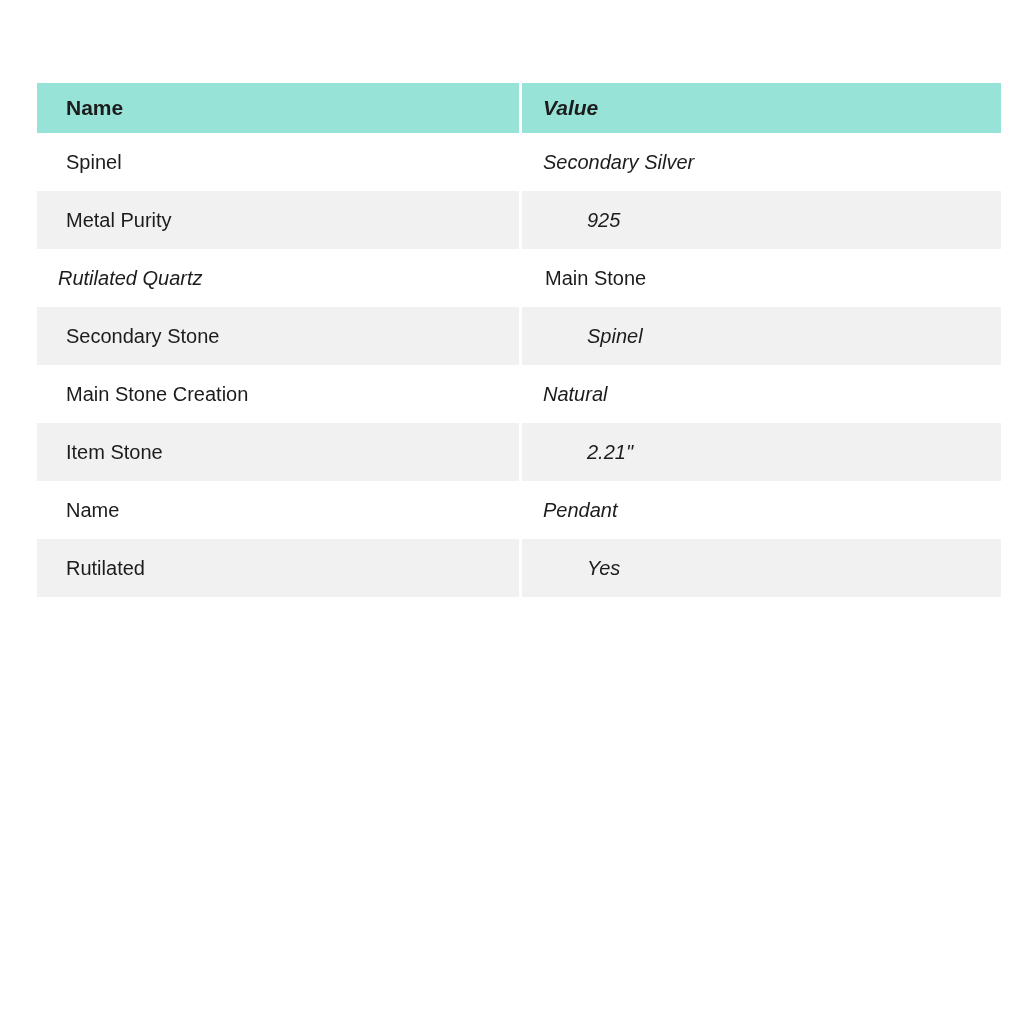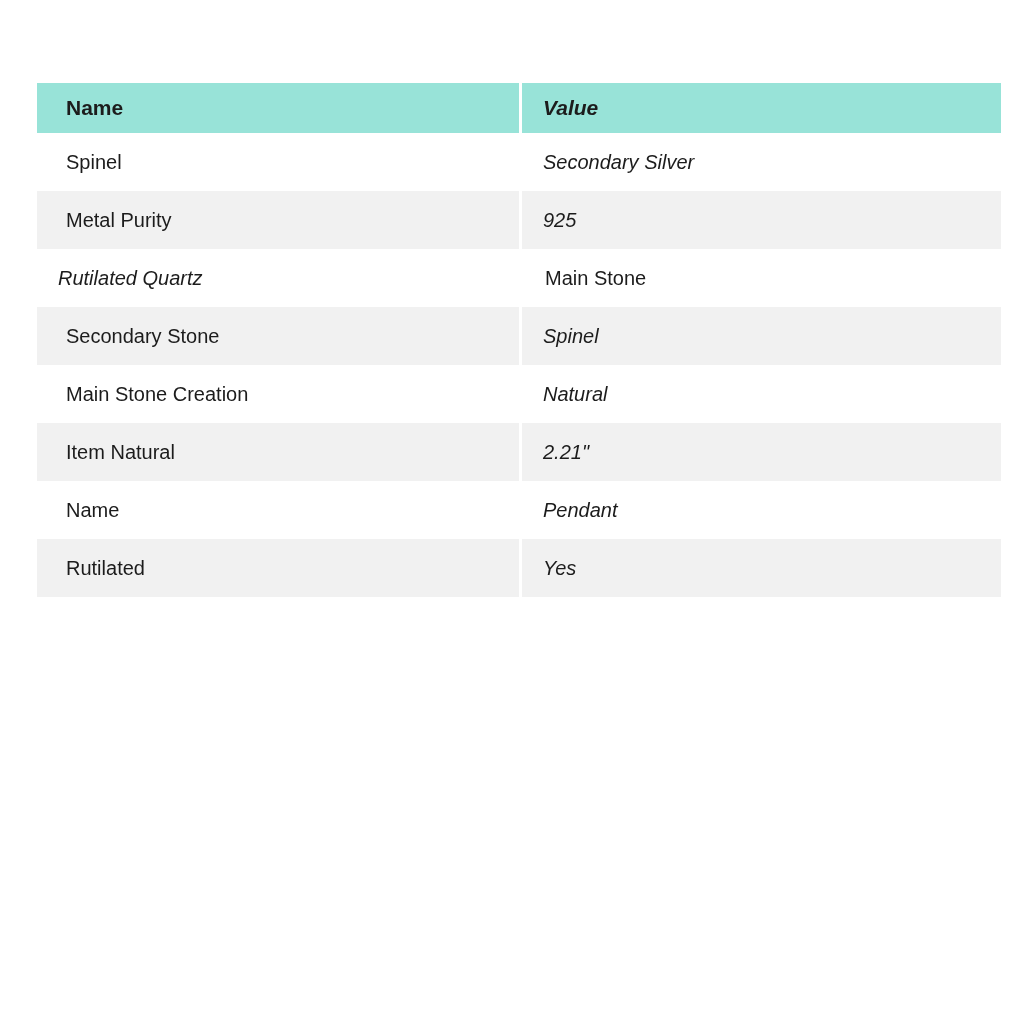--- a/index.html
+++ b/index.html
@@ -31,20 +31,21 @@
   }
   .row.header {
     height: 50px;
     background: var(--header-bg, #98e3d8);
     font-weight: 700;
     font-size: 21px;
   }
   
   .row:nth-child(2n+3) {
     background: var(--row-alt-bg, #f1f1f1);
+    gap: 44px;
   }
   .cell {
     display: flex;
     align-items: center;
     box-sizing: border-box;
     white-space: nowrap;
     overflow: hidden;
   }
   .cell.name {
     width: 485px;
@@ -87,21 +88,21 @@
       <div class="cell name">Secondary Stone</div>
       <div class="cell value">Spinel</div>
     </div>
 
     <div class="row">
       <div class="cell name">Main Stone Creation</div>
       <div class="cell value">Natural</div>
     </div>
 
     <div class="row">
-      <div class="cell name">Item Natural</div>
+      <div class="cell name">Item Stone</div>
       <div class="cell value">2.21"</div>
     </div>
 
     <div class="row">
       <div class="cell name">Name</div>
       <div class="cell value">Pendant</div>
     </div>
 
     <div class="row">
       <div class="cell name">Rutilated</div>

